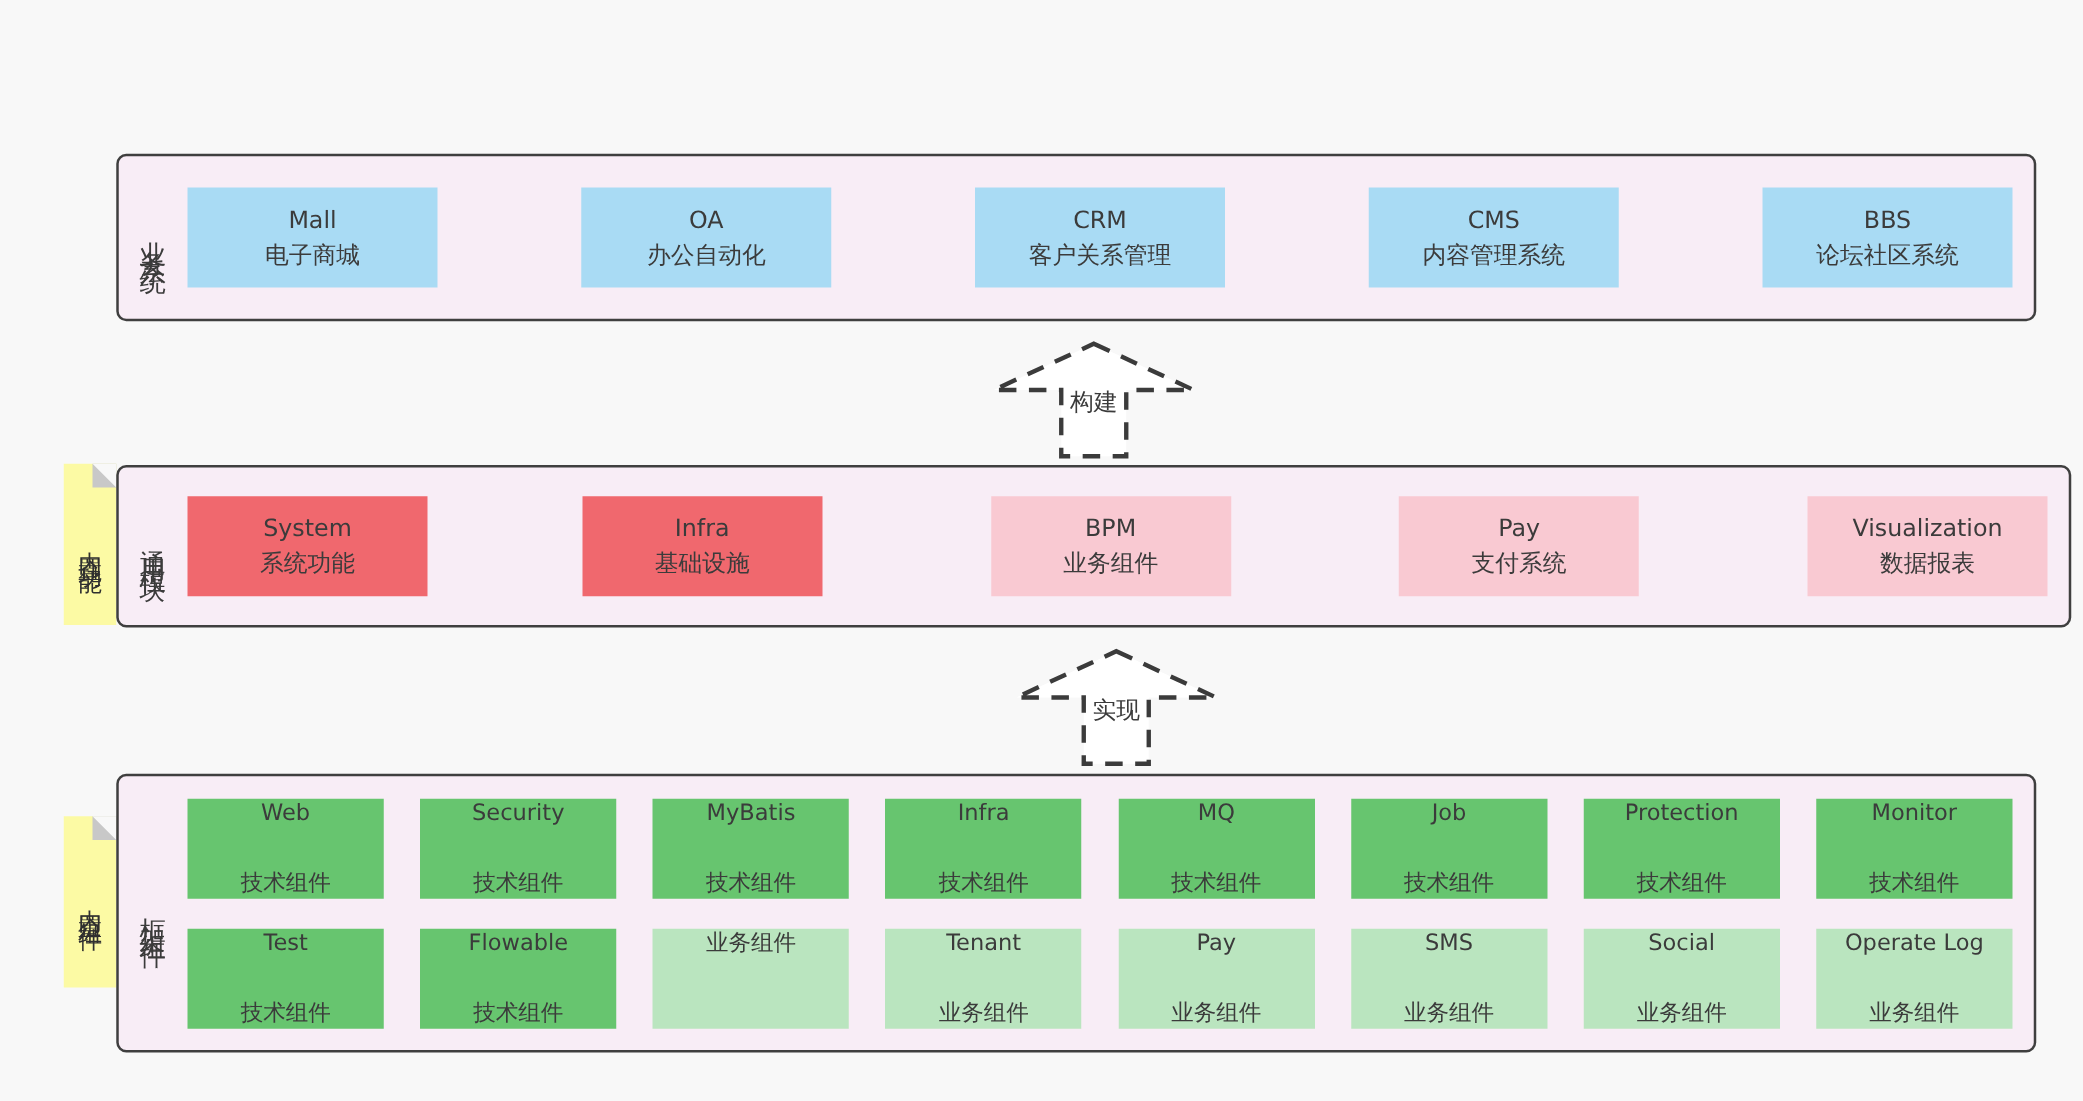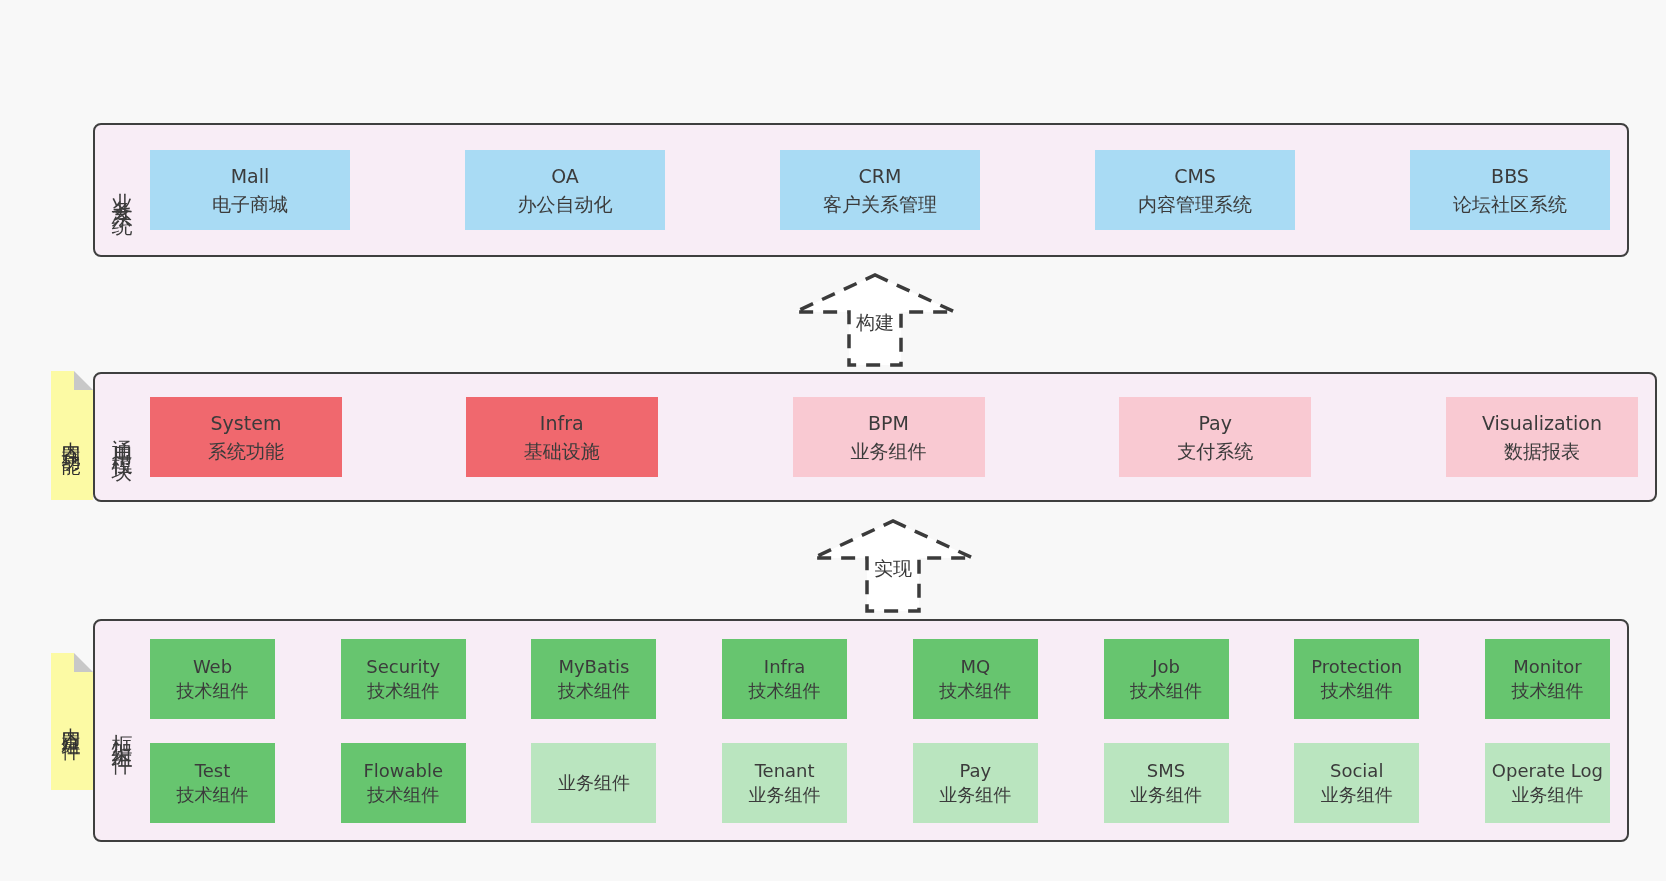--- a/index.html
+++ b/index.html
@@ -29,21 +29,21 @@
   }
   .flexrow{
     width:100%;display:flex;align-items:center;justify-content:space-between;
   }
   .box{
     height:80px;border-radius:0;
     display:flex;flex-direction:column;align-items:center;justify-content:center;
     text-align:center;line-height:1.5;font-size:19px;color:#3b3b3b;
     padding:0 6px;box-sizing:border-box;
   }
-  .w200{width:200px;} .w192{width:192px;} .w141{width:125px;}
+  .w200{width:200px;} .w192{width:192px;} .w141{width:157px;justify-content:space-between;}
   .w141{font-size:18px;line-height:1.32;}
   .b-blue{background:#a9dbf4;}
   .b-red{background:#f0686e;}
   .b-pink{background:#f9c9d2;margin-left:11px;}
   .b-green{background:#67c56f;}
   .b-lgreen{background:#bae5bf;}
   .sticky{
     position:absolute;left:51px;width:42px;background:#fcfaa4;
     display:flex;align-items:center;justify-content:center;
   }

